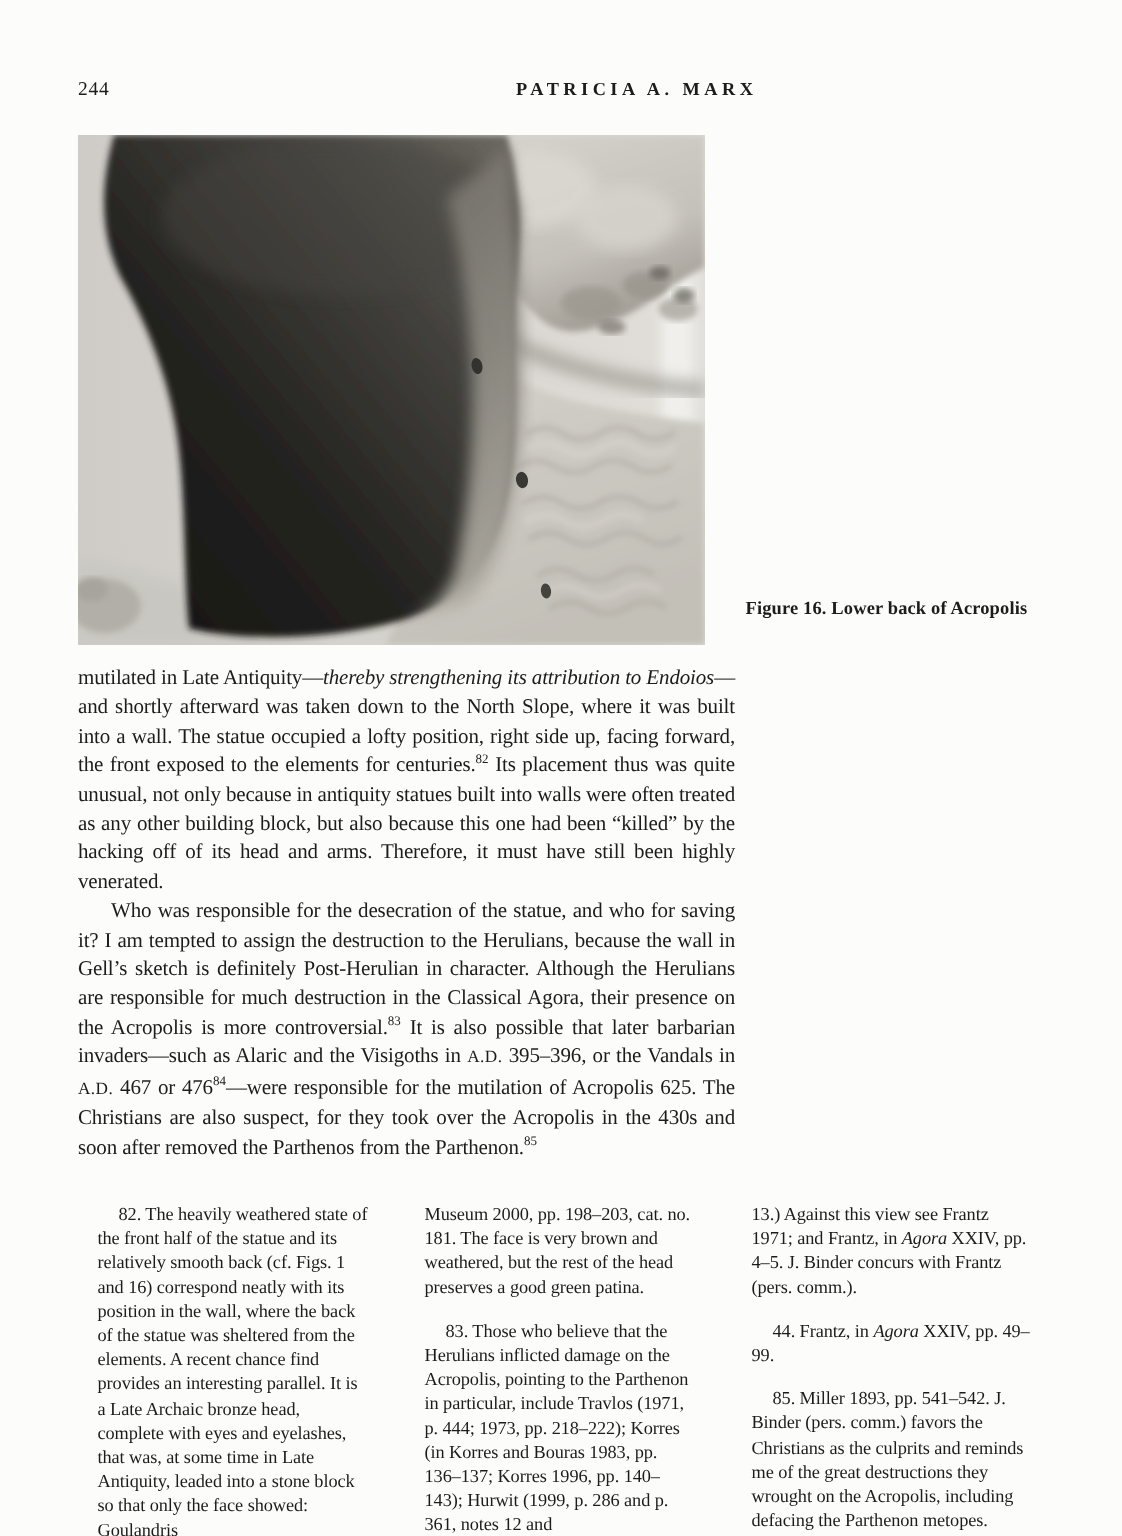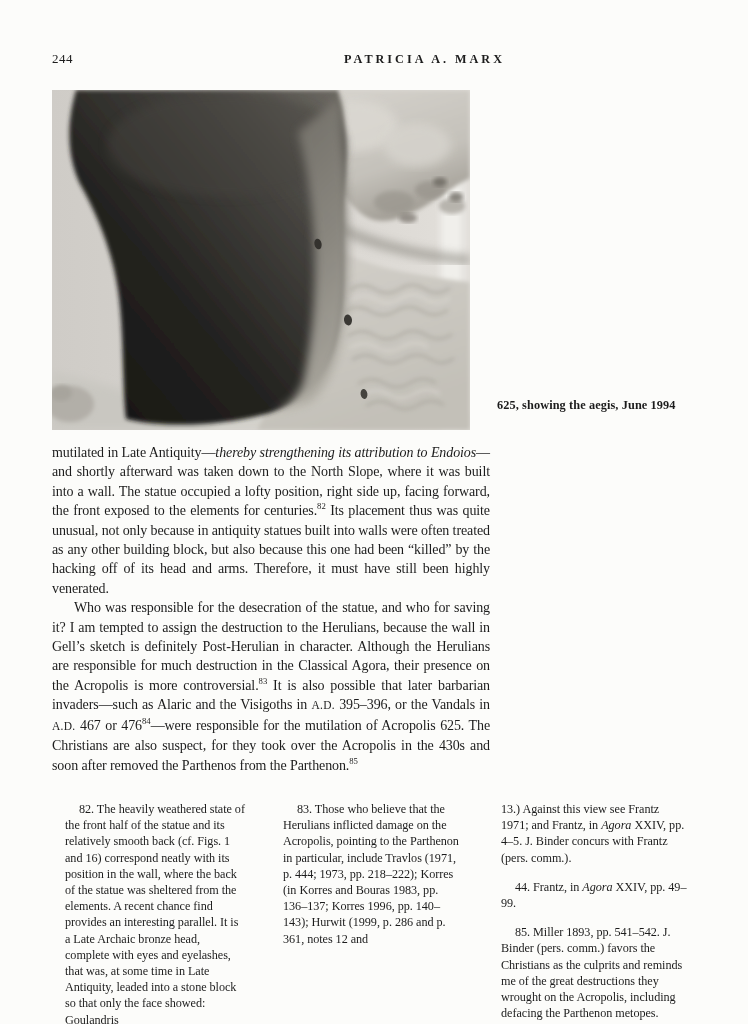--- a/index.html
+++ b/index.html
@@ -160,33 +160,34 @@
         <ellipse cx="175" cy="55" rx="120" ry="52" fill="#46443f" opacity="0.45" filter="url(#softer)"></ellipse>
         <path d="M246,42 C264,110 270,200 252,288 C247,308 233,318 216,324 L258,312 C283,292 292,248 295,200 C298,140 294,80 287,8 Z" fill="url(#neckG)" opacity="0.95" filter="url(#softer)"></path>
         <ellipse cx="266" cy="154" rx="3.6" ry="5.4" fill="#34322e" transform="rotate(-12 266 154)"></ellipse>
         <ellipse cx="296" cy="230" rx="4" ry="5.5" fill="#3a3834" transform="rotate(-10 296 230)"></ellipse>
         <ellipse cx="312" cy="304" rx="3.4" ry="5" fill="#45433e" transform="rotate(-8 312 304)"></ellipse>
       </g>
     </svg>
   </div>
 
   <div class="caption">
-      <div>625, showing the aegis, June 1994</div>
+      <div>Figure 16. Lower back of Acropolis</div>
     </div>
 
   <div class="bodytext">
       <p><span>mutilated in Late Antiquity—</span><span class="it">thereby strengthening its attribution to Endoios</span><span>—and shortly afterward was taken down to the North Slope, where it was built into a wall. The statue occupied a lofty position, right side up, facing forward, the front exposed to the elements for centuries.</span><sup>82</sup><span> Its placement thus was quite unusual, not only because in antiquity statues built into walls were often treated as any other building block, but also because this one had been “killed” by the hacking off of its head and arms. Therefore, it must have still been highly venerated.</span></p>
       <p class="ind"><span>Who was responsible for the desecration of the statue, and who for saving it? I am tempted to assign the destruction to the Herulians, because the wall in Gell’s sketch is definitely Post-Herulian in character. Although the Herulians are responsible for much destruction in the Classical Agora, their presence on the Acropolis is more controversial.</span><sup>83</sup><span> It is also possible that later barbarian invaders—such as Alaric and the Visigoths in </span><span class="sc">A.D.</span><span> 395–396, or the Vandals in </span><span class="sc">A.D.</span><span> 467 or 476</span><sup>84</sup><span>—were responsible for the mutilation of Acropolis 625. The Christians are also suspect, for they took over the Acropolis in the 430s and soon after removed the Parthenos from the Parthenon.</span><sup>85</sup></p>
     </div>
 
   <div class="footnotes">
     <div class="fncol fncol-1">
         <p class="ind"><span>82. The heavily weathered state of the front half of the statue and its relatively smooth back (cf. Figs. 1 and 16) correspond neatly with its position in the wall, where the back of the statue was sheltered from the elements. A recent chance find provides an interesting parallel. It is a Late Archaic bronze head, complete with eyes and eyelashes, that was, at some time in Late Antiquity, leaded into a stone block so that only the face showed: Goulandris</span></p>
       </div>
     <div class="fncol fncol-2">
+        <p><span>Museum 2000, pp. 198–203, cat. no. 181. The face is very brown and weathered, but the rest of the head preserves a good green patina.</span></p>
         <p class="ind"><span>83. Those who believe that the Herulians inflicted damage on the Acropolis, pointing to the Parthenon in particular, include Travlos (1971, p. 444; 1973, pp. 218–222); Korres (in Korres and Bouras 1983, pp. 136–137; Korres 1996, pp. 140–143); Hurwit (1999, p. 286 and p. 361, notes 12 and</span></p>
       </div>
     <div class="fncol fncol-3">
         <p><span>13.) Against this view see Frantz 1971; and Frantz, in </span><span class="it">Agora</span><span> XXIV, pp. 4–5. J. Binder concurs with Frantz (pers. comm.).</span></p>
         <p class="ind"><span>44. Frantz, in </span><span class="it">Agora</span><span> XXIV, pp. 49–99.</span></p>
         <p class="ind"><span>85. Miller 1893, pp. 541–542. J. Binder (pers. comm.) favors the Christians as the culprits and reminds me of the great destructions they wrought on the Acropolis, including defacing the Parthenon metopes.</span></p>
       </div>
   </div>
 
 </div>

